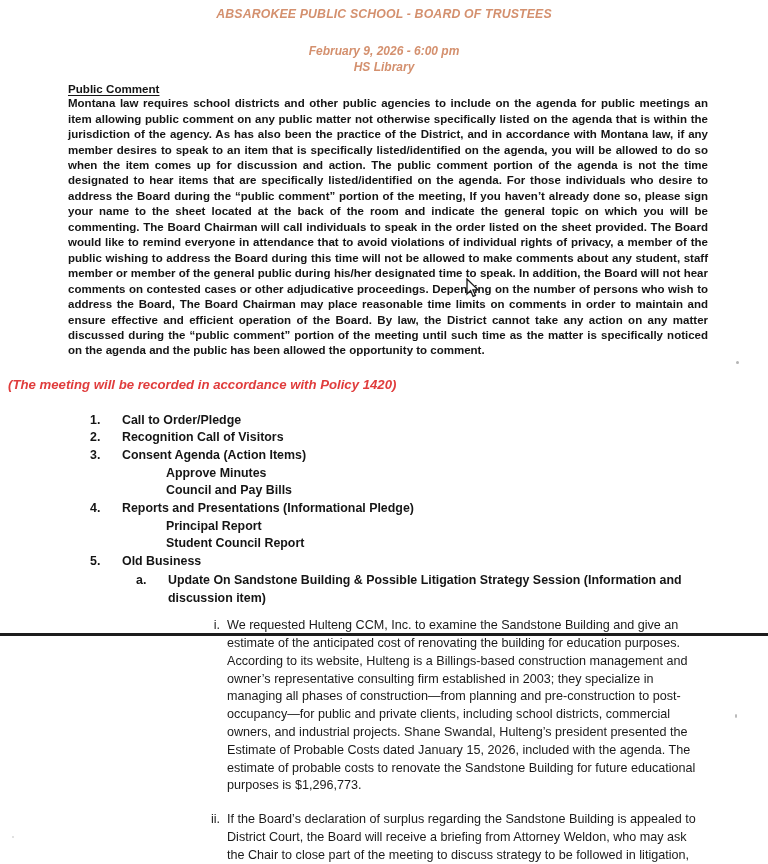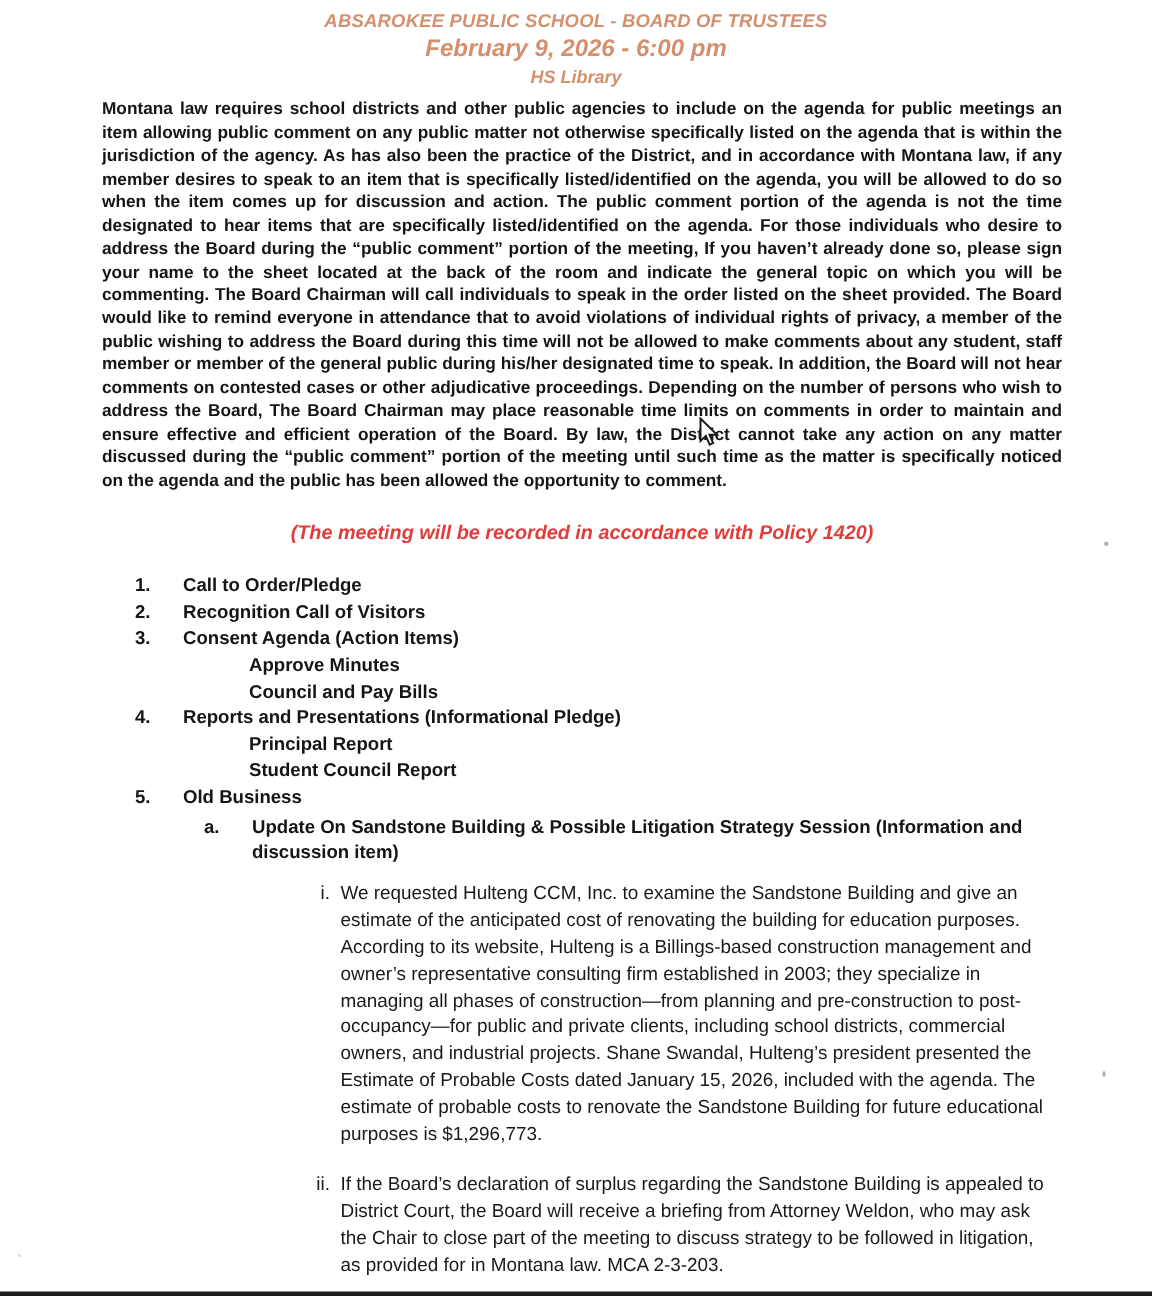--- a/index.html
+++ b/index.html
@@ -13,37 +13,37 @@
     position: relative;
     overflow: hidden;
     font-family: "Liberation Sans", sans-serif;
     color: #111111;
     -webkit-font-smoothing: antialiased;
   }
 
   .page {
     position: relative;
     width: 768px;
-    height: 864px;
+    height: 636px;
     background: #fff;
     box-sizing: border-box;
     border-bottom: 3px solid #1c1c1c;
   }
 
   
   .doc-header {
     text-align: center;
     padding-top: 7px;
     color: #d4906e;
     font-weight: bold;
     font-style: italic;
     line-height: 1.30;
   }
   .doc-header .line-title { font-size: 12.3px; letter-spacing: 0.15px; }
-  .doc-header .line-date  { font-size: 16px; }
+  .doc-header .line-date  { font-size: 12.0px; margin-top: 21px; }
   .doc-header .line-place { font-size: 12.0px; }
 
   
   .pc-wrap {
     margin: 7px 60px 0 68px;
   }
   .pc-heading {
     font-size: 11.6px;
     font-weight: bold;
     text-decoration: underline;
@@ -56,21 +56,20 @@
     font-weight: bold;
     text-align: justify;
     line-height: 1.345;
     color: #151515;
     hyphens: none;
   }
 
   
   .policy-note {
     margin-top: 18px;
-    text-align: center;
     color: #e03c3c;
     font-weight: bold;
     font-style: italic;
     font-size: 13.2px;
     padding-left: 8px;
   }
 
   
   .agenda {
     margin-top: 20px;
@@ -163,20 +162,21 @@
 
 <div class="page">
 
   <div class="doc-header">
     <div class="line-title">ABSAROKEE PUBLIC SCHOOL - BOARD OF TRUSTEES</div>
     <div class="line-date">February 9, 2026 - 6:00 pm</div>
     <div class="line-place">HS Library</div>
   </div>
 
   <div class="pc-wrap">
+    <div class="pc-heading">Public Comment</div>
     <div class="pc-body">Montana law requires school districts and other public agencies to include on the agenda for public meetings an item allowing public comment on any public matter not otherwise specifically listed on the agenda that is within the jurisdiction of the agency. As has also been the practice of the District, and in accordance with Montana law, if any member desires to speak to an item that is specifically listed/identified on the agenda, you will be allowed to do so when the item comes up for discussion and action. The public comment portion of the agenda is not the time designated to hear items that are specifically listed/identified on the agenda.  For those individuals who desire to address the Board during the “public comment” portion of the meeting, If you haven’t already done so, please sign your name to the sheet located at the back of the room and indicate the general topic on which you will be commenting. The Board Chairman will call individuals to speak in the order listed on the sheet provided. The Board would like to remind everyone in attendance that to avoid violations of individual rights of privacy, a member of the public wishing to address the Board during this time will not be allowed to make comments about any student, staff member or member of the general public during his/her designated time to speak. In addition, the Board will not hear comments on contested cases or other adjudicative proceedings. Depending on the number of persons who wish to address the Board, The Board Chairman may place reasonable time limits on comments in order to maintain and ensure effective and efficient operation of the Board. By law, the District cannot take any action on any matter discussed during the “public comment” portion of the meeting until such time as the matter is specifically noticed on the agenda and the public has been allowed the opportunity to comment.</div>
   </div>
 
   <div class="policy-note">(The meeting will be recorded in accordance with Policy 1420)</div>
 
   <div class="agenda">
 
     <div class="agenda-item">
       <span class="agenda-num">1.</span>
       <span class="agenda-label">Call to Order/Pledge</span>

